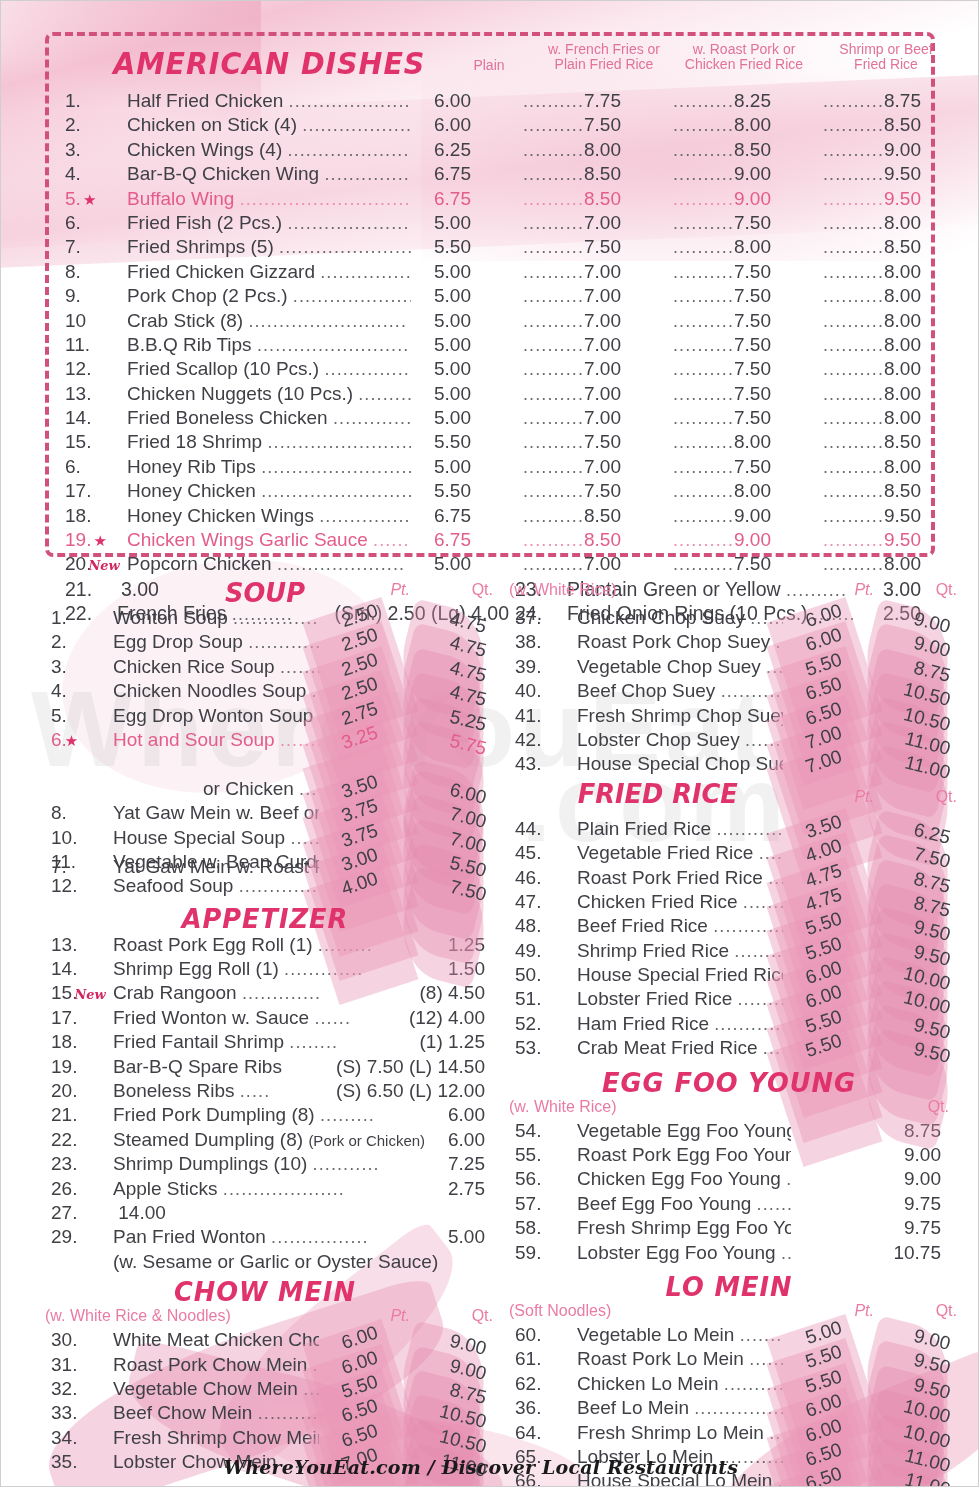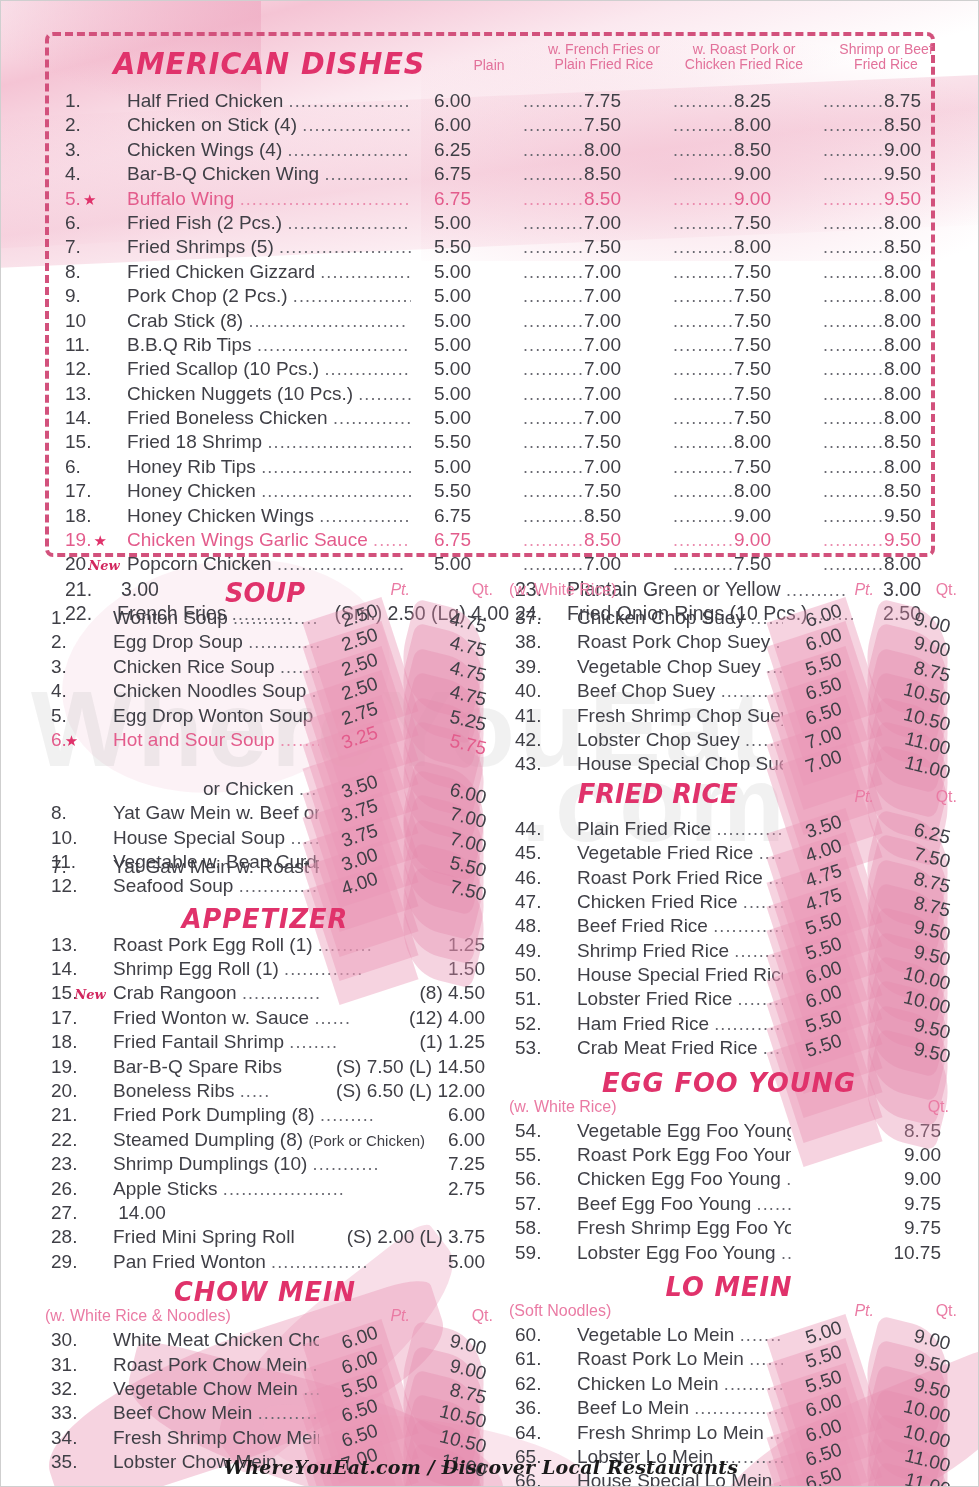--- a/index.html
+++ b/index.html
@@ -549,30 +549,29 @@
           <div class="row">
             <span class="num">26.</span>
             <span class="nm">Apple Sticks <span class="dotfill">....................</span></span>
             <span class="inlineprice">&nbsp;2.75</span>
           </div>
           <div class="row">
             <span class="num">27.</span>
             <span class="inlineprice">&nbsp;14.00</span>
           </div>
           <div class="row">
-            <span class="num">28.</span>
-            <span class="nm">Fried Mini Spring Roll</span>
-            <span class="inlineprice">&nbsp;(S) 2.00  (L) 3.75</span>
-          </div>
-          <div class="row">
             <span class="num">29.</span>
             <span class="nm">Pan Fried Wonton <span class="dotfill">................</span></span>
             <span class="inlineprice">&nbsp;5.00</span>
           </div>
         </div>
+      <div class="row">
+        <span class="num"></span>
+        <span class="nm">(w. Sesame or Garlic or Oyster Sauce)</span>
+      </div>
 
       <div class="sect-title" style="margin-top:2px;">CHOW MEIN</div>
       <div class="hdr-row" style="height:22px;">
         <div class="sub-in" style="padding-right:140px;">(w. White Rice &amp; Noodles)</div>
         <div class="ptqt">
           <span class="c1">Pt.</span>
           <span class="c2">Qt.</span>
         </div>
       </div>
       <div id="chowmein-rows">

